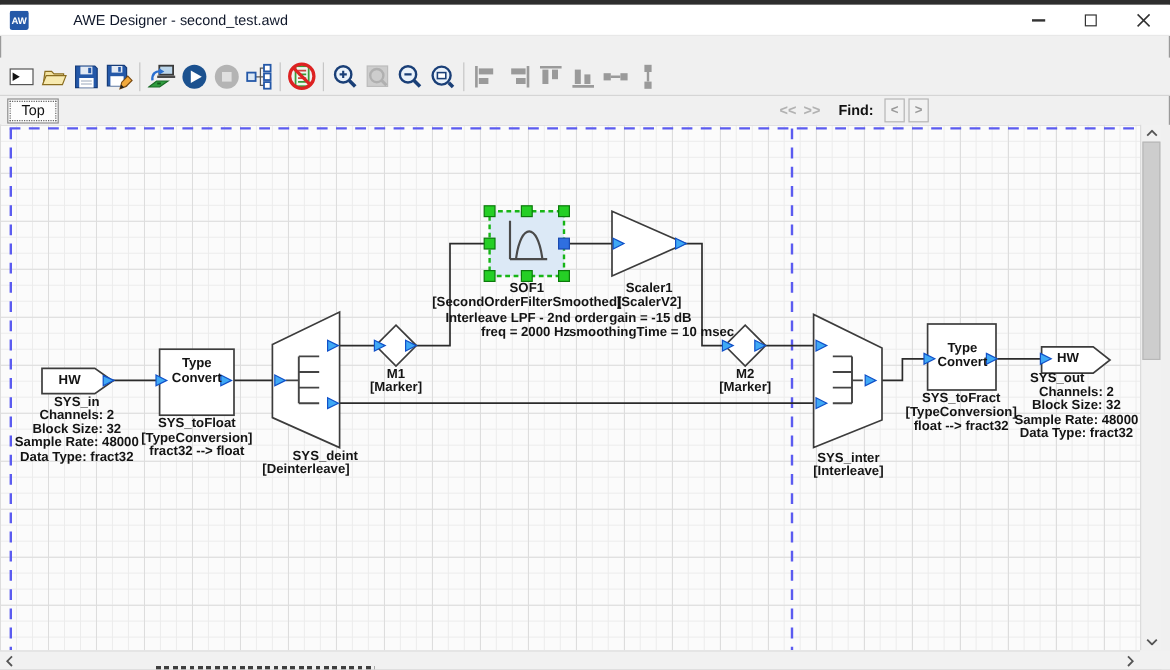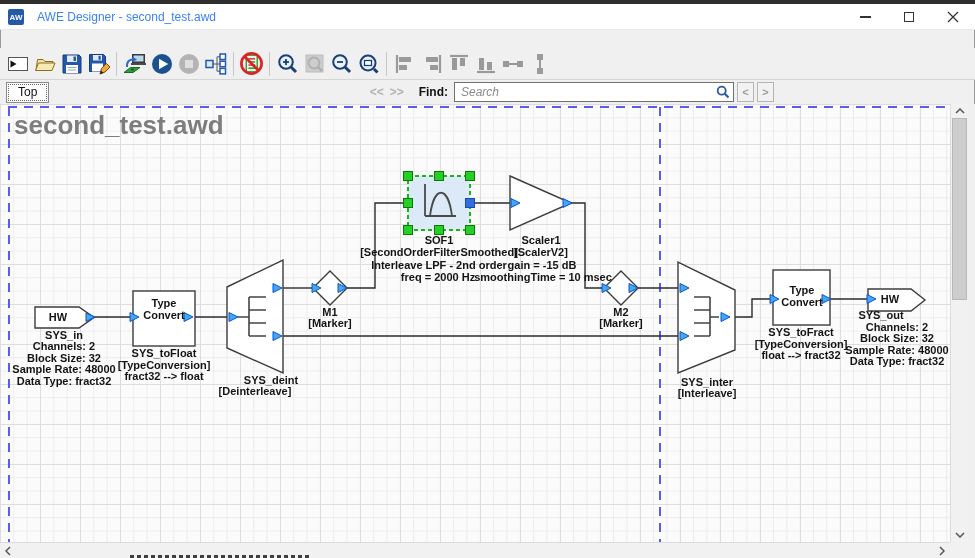--- a/index.html
+++ b/index.html
@@ -8,21 +8,21 @@
   .window { position:relative; width:975px; height:558px; background:#f0f0f0;
     outline:1px solid #9a9a9a; outline-offset:-1px; }
 
   
   .top-strip { position:absolute; left:0; top:0; width:975px; height:4px; background:#2e2e2e; }
 
   
   .titlebar { position:absolute; left:0; top:4px; width:975px; height:26px; background:#ffffff;
     display:flex; align-items:center; border-bottom:1px solid #e8e8e8; }
   .app-icon { margin:0 13px 0 8px; display:flex; }
-  .title-text { font-size:12px; color:#3b82f6; }
+  .title-text { font-size:12px; color:#0f172a;margin-left:24px; }
   .win-controls { margin-left:auto; display:flex; height:100%; }
   .win-btn { width:44px; height:100%; display:flex; align-items:center; justify-content:center; }
   .glyph-min { width:11px; height:2px; background:#333; }
   .glyph-max { width:10px; height:10px; border:1.5px solid #333; }
 
   
   .menubar { position:absolute; left:0; top:30px; width:975px; height:18px; background:#f0f0f0;
     display:flex; align-items:center; padding-left:4px; }
   .menu-item { font-size:12.5px; color:#111; padding:2px 9px; }
 
@@ -262,35 +262,25 @@
         </svg>
     </div>
   </div>
 
   <div class="tabbar">
     <div class="top-tab">Top</div>
     <div class="spacer"></div>
     <span class="nav2">&lt;&lt;</span>
     <span class="nav2">&gt;&gt;</span>
     <span class="find-label">Find:</span>
-    <div class="search-wrap">
-      <input type="text" placeholder="Search" style="">
-      <span class="search-mag">
-        <svg width="14" height="14" viewBox="0 0 14 14">
-            <circle cx="5.7" cy="5.7" r="4" fill="none" stroke="#2a5a9a" stroke-width="1.8"></circle>
-            <line x1="8.8" y1="8.8" x2="12.5" y2="12.5" stroke="#2a5a9a" stroke-width="2.2"></line>
-          </svg>
-      </span>
-    </div>
     <div class="pg-btn">&lt;</div>
     <div class="pg-btn">&gt;</div>
   </div>
 
   <div class="canvas">
-    <div class="canvas-title">second_test.awd</div>
 
     <svg class="diagram-svg" width="950" height="438" viewBox="0 104 950 438">
 
       <g stroke="#5b5bf0" stroke-width="2" stroke-dasharray="9 7">
         <line x1="8" y1="107" x2="948" y2="107"></line>
         <line x1="9" y1="107" x2="9" y2="542"></line>
         <line x1="660" y1="107" x2="660" y2="542"></line>
       </g>
 
       <g stroke="#2b2b2b" stroke-width="1.4" fill="none">

